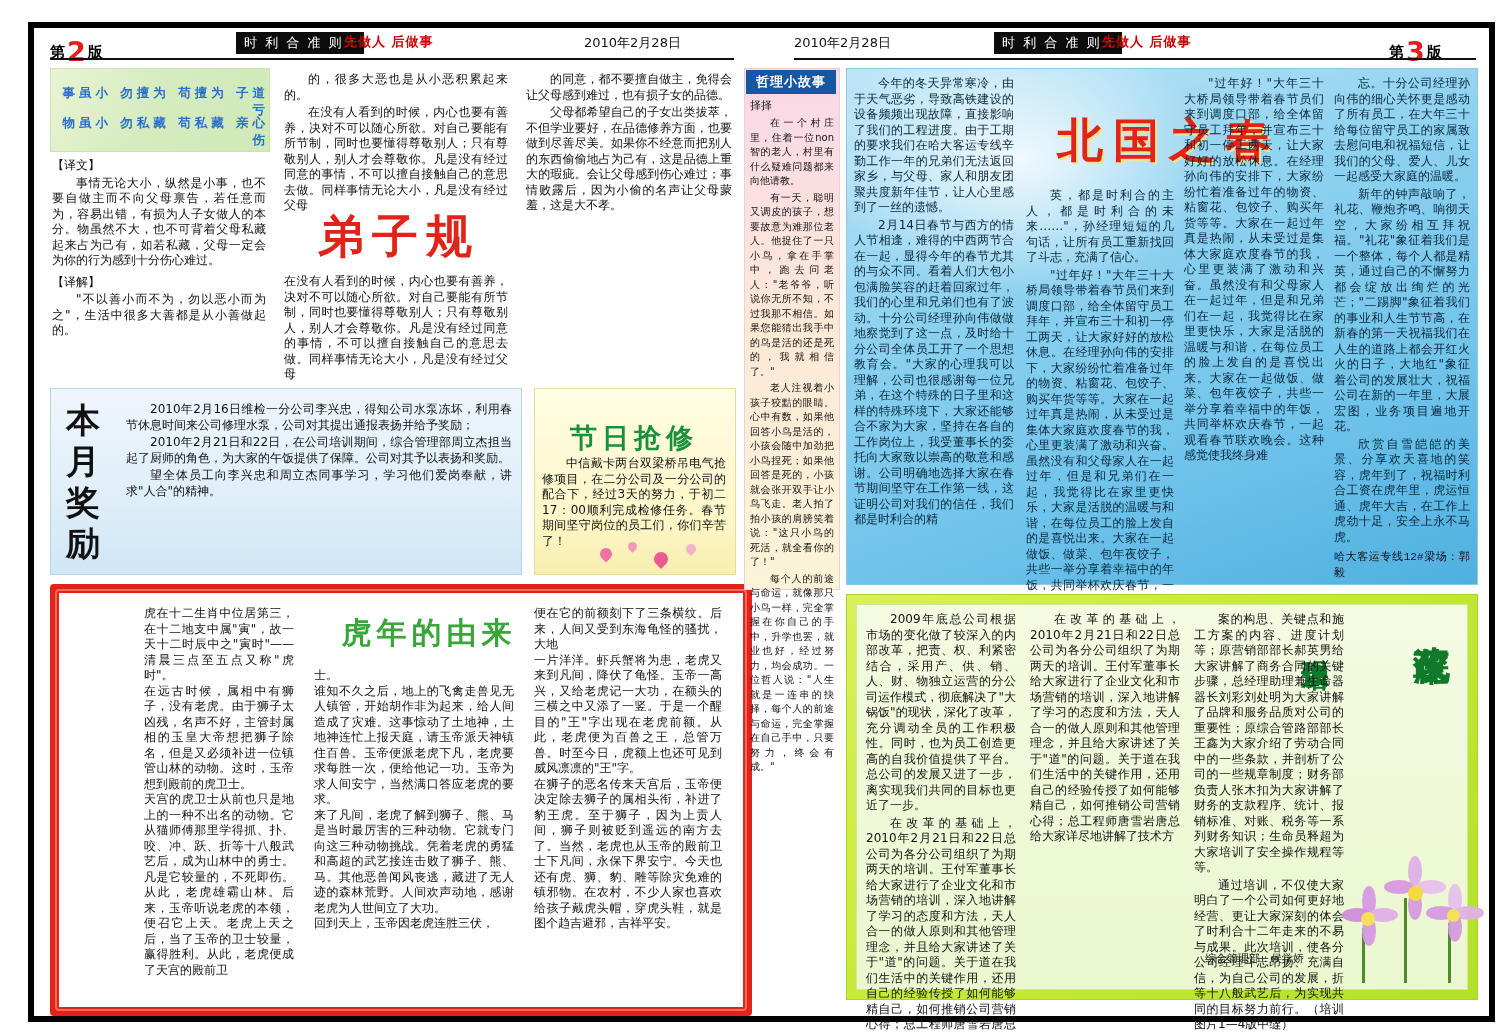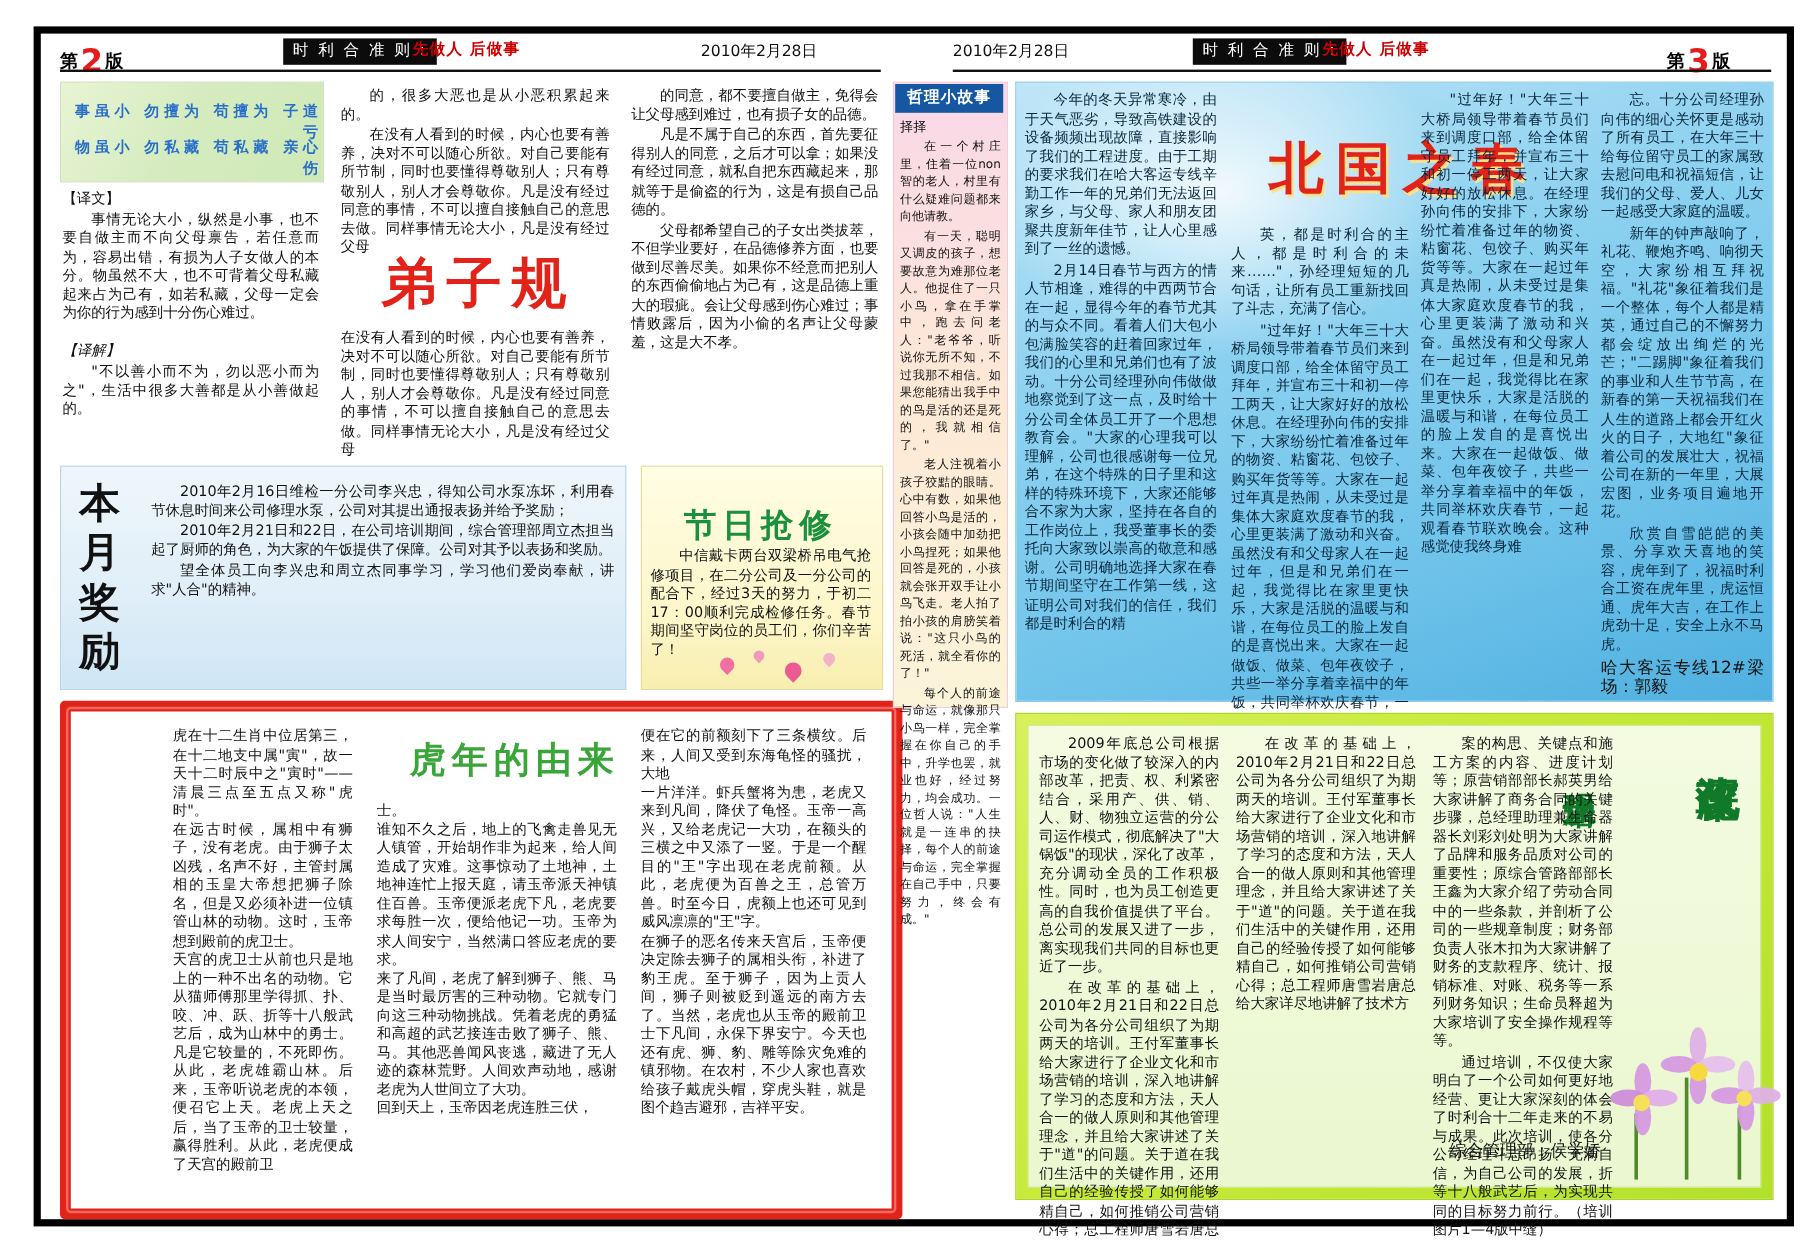--- a/index.html
+++ b/index.html
@@ -77,21 +77,21 @@
   .traintitle{position:absolute;left:1300px;top:590px;width:120px;
     font-size:37px;font-weight:bold;color:#117a2a;line-height:44px;text-align:center;
     font-family:"DejaVu Serif","Liberation Serif",serif;}
   .traintitle2{position:absolute;left:1232px;top:612px;width:66px;
     font-size:27px;font-weight:bold;color:#117a2a;line-height:33px;text-align:center;}
 
   
   .flower{position:absolute;border-radius:50%;}
   .petal{position:absolute;width:30px;height:14px;border-radius:50%;background:#dba7e0;opacity:.95;}
 
-  .sig{font-size:14px;color:#111;}
+  .sig{font-size:11px;color:#111;font-family:Liberation Mono, monospace;}
 </style>
 </head>
 <body>
 
 <div class="page">
  <div class="sheet">
 
   <div style="position:absolute;left:16px;top:8px;font-size:15px;font-weight:bold;">
     <span>第</span><span class="bignum">2</span><span>版</span>
   </div>
@@ -111,35 +111,34 @@
   <div class="leafbox">
     <div class="line l1">事虽小   勿擅为   苟擅为   子道亏</div>
     <div class="line l2">物虽小   勿私藏   苟私藏   亲心伤</div>
   </div>
 
   <div class="dizigui">弟子规</div>
 
   <div class="col" style="left:18px;top:130px;width:214px;height:220px;">
     <p style="text-indent:0;">【译文】</p>
     <p>事情无论大小，纵然是小事，也不要自做主而不向父母禀告，若任意而为，容易出错，有损为人子女做人的本分。物虽然不大，也不可背着父母私藏起来占为己有，如若私藏，父母一定会为你的行为感到十分伤心难过。</p>
-    <p style="text-indent:0;margin-top:16px;font-style:italic;">【译解】</p>
+    <p style="text-indent:0;margin-top:6px;">【译解】</p>
     <p>"不以善小而不为，勿以恶小而为之"，生活中很多大善都是从小善做起的。</p>
   </div>
 
   <div class="col" style="left:250px;top:44px;width:224px;height:130px;">
     <p>的，很多大恶也是从小恶积累起来的。</p>
     <p>在没有人看到的时候，内心也要有善养，决对不可以随心所欲。对自己要能有所节制，同时也要懂得尊敬别人；只有尊敬别人，别人才会尊敬你。凡是没有经过同意的事情，不可以擅自接触自己的意思去做。同样事情无论大小，凡是没有经过父母</p>
   </div>
   <div class="col" style="left:250px;top:246px;width:224px;height:105px;">
     <p style="text-indent:0;">在没有人看到的时候，内心也要有善养，决对不可以随心所欲。对自己要能有所节制，同时也要懂得尊敬别人；只有尊敬别人，别人才会尊敬你。凡是没有经过同意的事情，不可以擅自接触自己的意思去做。同样事情无论大小，凡是没有经过父母</p>
   </div>
 
   <div class="col" style="left:492px;top:44px;width:206px;height:310px;">
     <p>的同意，都不要擅自做主，免得会让父母感到难过，也有损子女的品德。</p>
-    <p>凡是不属于自己的东西，首先要征得别人的同意，之后才可以拿；如果没有经过同意，就私自把东西藏起来，那就等于是偷盗的行为，这是有损自己品德的。</p>
     <p>父母都希望自己的子女出类拔萃，不但学业要好，在品德修养方面，也要做到尽善尽美。如果你不经意而把别人的东西偷偷地占为己有，这是品德上重大的瑕疵。会让父母感到伤心难过；事情败露后，因为小偷的名声让父母蒙羞，这是大不孝。</p>
   </div>
 
   <div class="awardbox"></div>
   <div class="awardtitle">本月奖励</div>
   <div class="col" style="left:92px;top:374px;width:386px;height:162px;">
     <p>2010年2月16日维检一分公司李兴忠，得知公司水泵冻坏，利用春节休息时间来公司修理水泵，公司对其提出通报表扬并给予奖励；</p>
     <p>2010年2月21日和22日，在公司培训期间，综合管理部周立杰担当起了厨师的角色，为大家的午饭提供了保障。公司对其予以表扬和奖励。</p>
     <p>望全体员工向李兴忠和周立杰同事学习，学习他们爱岗奉献，讲求"人合"的精神。</p>
   </div>

